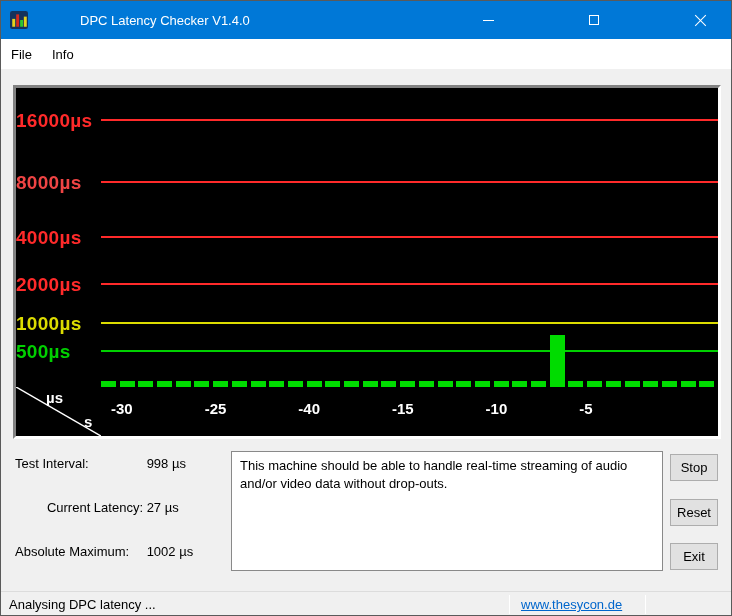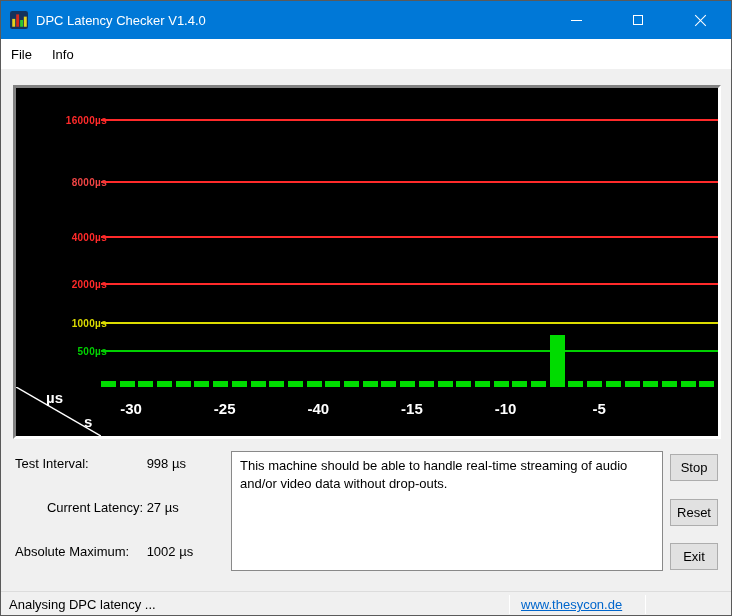--- a/index.html
+++ b/index.html
@@ -1,45 +1,45 @@
 <!DOCTYPE html>
 <html><head>
 <meta charset="utf-8">
 <style>
   * { margin:0; padding:0; box-sizing:border-box; }
   html,body { background:#c8c8c8; font-family:"Liberation Sans",sans-serif; }
   .window { width:732px; height:616px; position:relative; background:#f0f0f0;
             border:1px solid #5a5a5a; overflow:hidden; }
 
   
-  .titlebar { height:38px; background:#0078d7; display:flex; align-items:center; color:#fff; }
+  .titlebar { height:38px; background:#0078d7; display:flex; align-items:center; color:#fff;gap:44px; }
   .app-icon { width:18px; height:18px; margin-left:9px; flex:0 0 auto; }
   .title-text { font-size:13px; margin-left:8px; flex:1 1 auto; white-space:nowrap; }
   .cap-btn { width:62px; height:38px; display:flex; align-items:center; justify-content:center; }
   .min-glyph { width:11px; height:1px; background:#fff; }
   .max-glyph { width:10px; height:10px; border:1px solid #fff; }
   .close-glyph { position:relative; width:13px; height:13px; }
   .close-glyph::before,.close-glyph::after { content:""; position:absolute; left:6px; top:-1px;
       width:1px; height:15px; background:#fff; }
   .close-glyph::before { transform:rotate(45deg); }
   .close-glyph::after  { transform:rotate(-45deg); }
 
   
   .menubar { height:30px; background:#fff; display:flex; align-items:stretch; font-size:13px; }
   .menu-item { padding:0 10px; display:flex; align-items:center; color:#000;text-align:right; }
 
   
   .chart-frame { position:absolute; left:12px; top:84px; width:708px; height:354px;
       background:#000; border:3px solid; border-color:#828282 #ffffff #ffffff #828282; }
   .chart-plot { position:absolute; inset:0; overflow:hidden; }
   .gridline { position:absolute; left:85px; right:0; height:2px; }
-  .ylabel { position:absolute; left:0; width:79px; text-align:right;
-      font-size:10px; font-weight:bold; line-height:19px; letter-spacing:0.3px;margin-left:12px; }
+  .ylabel { position:absolute; left:0; width:79px; text-align:left;
+      font-size:19px; font-weight:bold; line-height:19px; letter-spacing:0.3px; }
   .bar { position:absolute; width:15px; }
-  .xtick { position:absolute; top:312px; width:40px; text-align:center; color:#fff;
+  .xtick { position:absolute; top:312px; width:40px; color:#fff;
       font-size:15px; font-weight:bold; }
   .corner { position:absolute; left:0; top:299px; width:85px; height:49px; }
   .corner svg { position:absolute; inset:0; }
   .unit-top { position:absolute; left:30px; top:2px; color:#fff; font-size:15px; font-weight:bold; }
   .unit-bottom { position:absolute; left:68px; top:26px; color:#fff; font-size:15px; font-weight:bold; }
 
   
   .bottom-panel { position:absolute; left:0; top:438px; width:732px; height:152px; }
   .stat-row { position:absolute; left:14px; font-size:13px; color:#000; white-space:nowrap; }
   .stat-label { display:inline-block; width:128px; }

